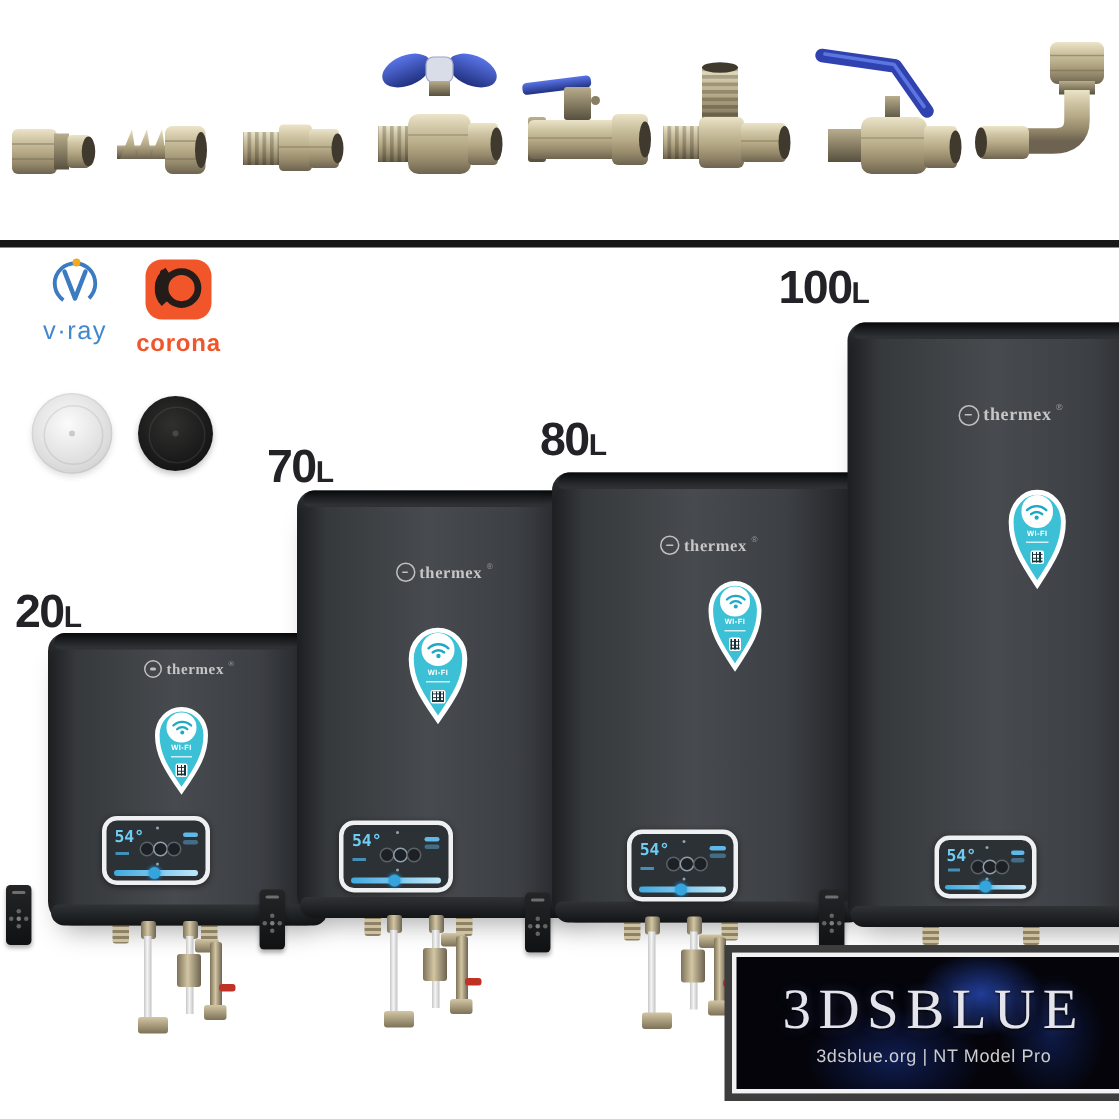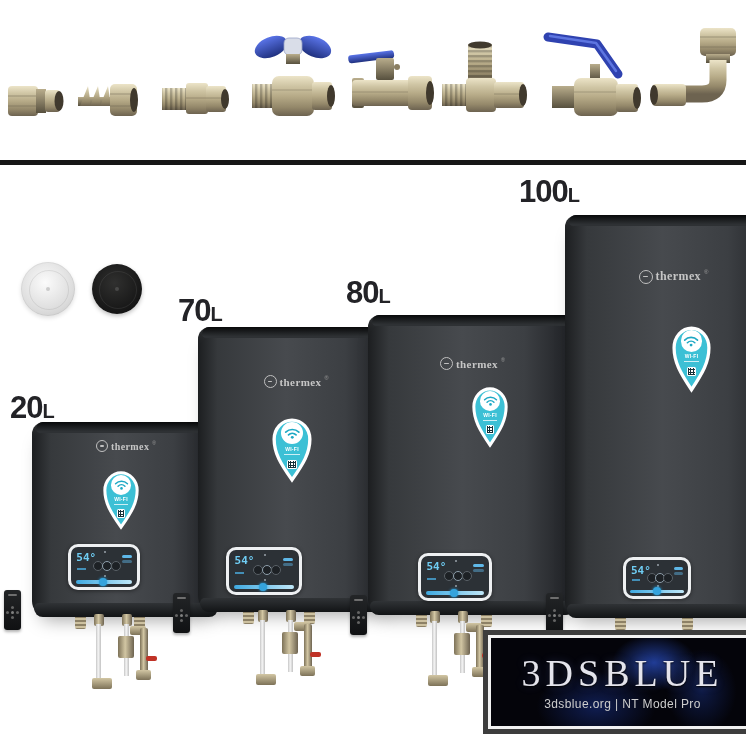--- a/index.html
+++ b/index.html
@@ -27,21 +27,21 @@
   .swatch::after{content:"";position:absolute;left:14%;top:14%;width:72%;height:72%;
     border-radius:50%;border:1px solid rgba(128,128,128,.18);}
   .swatch::before{content:"";position:absolute;left:46%;top:46%;width:8%;height:8%;
     border-radius:50%;background:rgba(128,128,128,.35);}
 
   
   .cap{position:absolute;color:#232327;font-weight:700;line-height:1;letter-spacing:-1px;}
   .cap .num{font-size:31px;}
   .cap .unit{font-size:20px;letter-spacing:0;}
   .c30{left:10px;top:392px;} .c50{left:178px;top:295px;}
-  .c80{left:346px;top:277px;} .c100{left:519px;top:176px;}
+  .c80{left:360px;top:277px;} .c100{left:519px;top:176px;}
 
   
   .heater{position:absolute;border-radius:12px 12px 16px 16px;z-index:1;
     background:linear-gradient(90deg,#1c1e20 0%,#36393c 10%,#474a4e 45%,#3c3f43 75%,#24262a 94%,#54575a 100%);
     box-shadow:inset 0 10px 12px -8px rgba(255,255,255,.10),0 12px 18px -9px rgba(0,0,0,.35);padding-left:47px;}
   .heater::before{content:"";position:absolute;left:2%;right:2%;top:0;height:11px;
     background:linear-gradient(180deg,#08090a,#2e3134 85%);border-radius:10px 10px 6px 6px;}
   .heater::after{content:"";position:absolute;left:1%;right:1%;bottom:0;height:14px;
     background:linear-gradient(180deg,#303336,#121416);border-radius:8px 8px 14px 14px;}
   .h30{left:32px;top:422px;width:141px;height:195px;}
@@ -258,21 +258,40 @@
       <line x1="700" y1="47" x2="736" y2="47" stroke="#6d6450" opacity=".5"></line>
       <rect x="706" y="54" width="24" height="9" fill="url(#brD)"></rect>
       <path d="M718 60 L718 80 Q718 94 702 94 L684 94" fill="none" stroke="url(#br)" stroke-width="17"></path>
       <rect x="652" y="84" width="34" height="22" rx="4" fill="url(#br)"></rect>
       <ellipse cx="654" cy="95" rx="4" ry="10" fill="#40392d"></ellipse>
     </g>
   </svg>
 
   <div class="divider"></div>
 
-
+  <div class="vray">
+    <svg width="36" height="36" viewBox="0 0 36 36">
+      <circle cx="18" cy="19" r="13.5" fill="none" stroke="#3b7bc0" stroke-width="2.6" stroke-dasharray="66 20" transform="rotate(125 18 19)"></circle>
+      <path d="M11 11 L18 29 L25 11" fill="none" stroke="#3b7bc0" stroke-width="3" stroke-linecap="round" stroke-linejoin="round"></path>
+      <circle cx="19" cy="5" r="2.6" fill="#f5a81c"></circle>
+    </svg>
+    <div class="vray-text">v·ray</div>
+  </div>
+
+  <div class="corona">
+    <svg width="46" height="42" viewBox="0 0 46 42">
+      <rect x="1" y="1" width="44" height="40" rx="11" fill="#f1562b"></rect>
+      <circle cx="25" cy="20" r="11" fill="none" stroke="#241c18" stroke-width="4.5"></circle>
+      <path d="M16 9 A 14 14 0 0 0 14 30" fill="none" stroke="#241c18" stroke-width="6"></path>
+      <circle cx="13" cy="10" r="2.4" fill="#241c18"></circle>
+      <circle cx="10" cy="17" r="2.4" fill="#241c18"></circle>
+      <circle cx="11" cy="25" r="2.4" fill="#241c18"></circle>
+    </svg>
+    <div class="corona-text">corona</div>
+  </div>
 
   <div class="swatch sw-white"></div>
   <div class="swatch sw-black"></div>
 
   <div class="cap c30"><span class="num">20</span><span class="unit">L</span></div>
   <div class="cap c50"><span class="num">70</span><span class="unit">L</span></div>
   <div class="cap c80"><span class="num">80</span><span class="unit">L</span></div>
   <div class="cap c100"><span class="num">100</span><span class="unit">L</span></div>
 
   <div class="heater h30">

